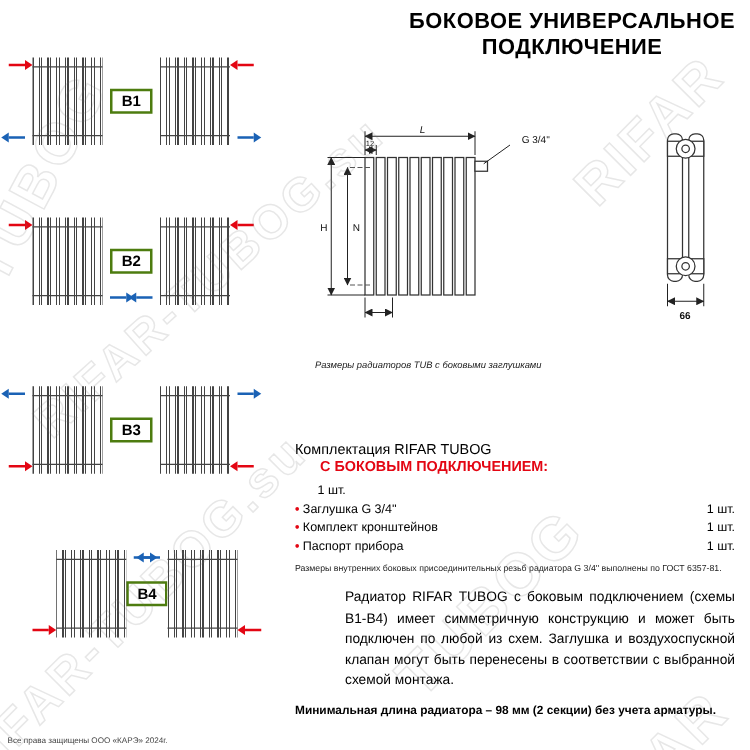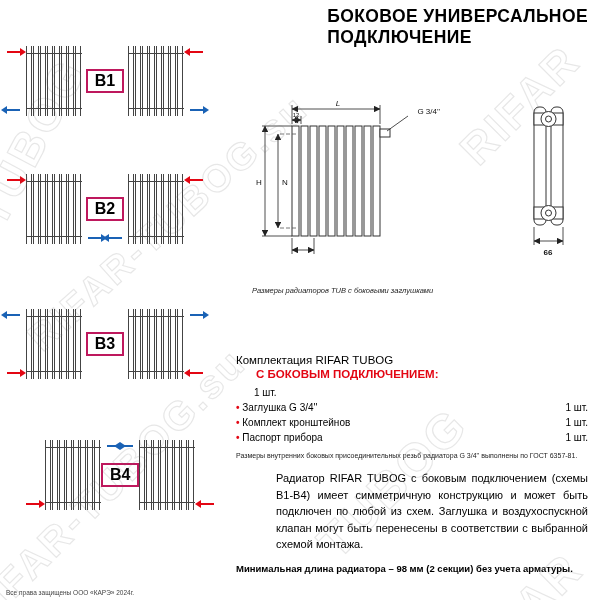--- a/index.html
+++ b/index.html
@@ -17,41 +17,41 @@
   }
   .wm1 { left:-12px; top:195px; font-size:46px; transform:rotate(-62deg); }
   .wm2 { left:34px;  top:322px; font-size:38px; transform:rotate(-42deg); }
   .wm3 { left:468px; top:132px; font-size:44px; transform:rotate(-45deg); }
   .wm4 { left:326px; top:522px; font-size:48px; transform:rotate(-45deg); }
   .wm5 { left:-28px; top:600px; font-size:40px; transform:rotate(-45deg); }
   .wm6 { left:466px; top:642px; font-size:46px; transform:rotate(-45deg); }
 
   
   .title {
-    position:absolute; top:6px; right:12px; text-align:left;
+    position:absolute; top:6px; right:12px; text-align:center;
     font-size:17.5px; font-weight:bold; line-height:1.18; letter-spacing:.4px; z-index:2;
   }
 
   
   .scheme-row {
     position:absolute; left:26px; width:158px; height:78px;
     display:flex; align-items:center; z-index:2;
   }
   .row-b1 { top:42px; } .row-b2 { top:170px; } .row-b3 { top:305px; } .row-b4 { top:436px;padding-left:19px; }
   .rad-wrap { position:relative; width:56px; height:70px; flex:0 0 auto; }
   .radiator {
     position:absolute; inset:0;
     background:
       linear-gradient(#444,#444) 0 7px/100% 1px no-repeat,
       linear-gradient(#444,#444) 0 62px/100% 1px no-repeat,
       repeating-linear-gradient(90deg,#444 0 1px,#fff 1px 5px,#444 5px 6px,#fff 6px 7px);
   }
   .label-wrap { flex:1; display:flex; align-items:center; justify-content:center; }
   .scheme-label {
-    border:2px solid #be185d; padding:1px 7px; font-size:16px; font-weight:bold; background:#fff;
+    border:2px solid #4d7c0f; padding:1px 7px; font-size:12px; font-weight:bold; background:#fff;
   }
   .arrow { position:absolute; height:2px; width:13px; background:currentColor; }
   .arrow.red  { color:#e30613; }
   .arrow.blue { color:#1a62b5; }
   .arrow::after {
     content:""; position:absolute; top:-3px; width:0; height:0;
     border-top:4px solid transparent; border-bottom:4px solid transparent;
   }
   .arrow.dir-right::after { right:-6px; border-left:6px solid currentColor; }
   .arrow.dir-left::after  { left:-6px;  border-right:6px solid currentColor; }

